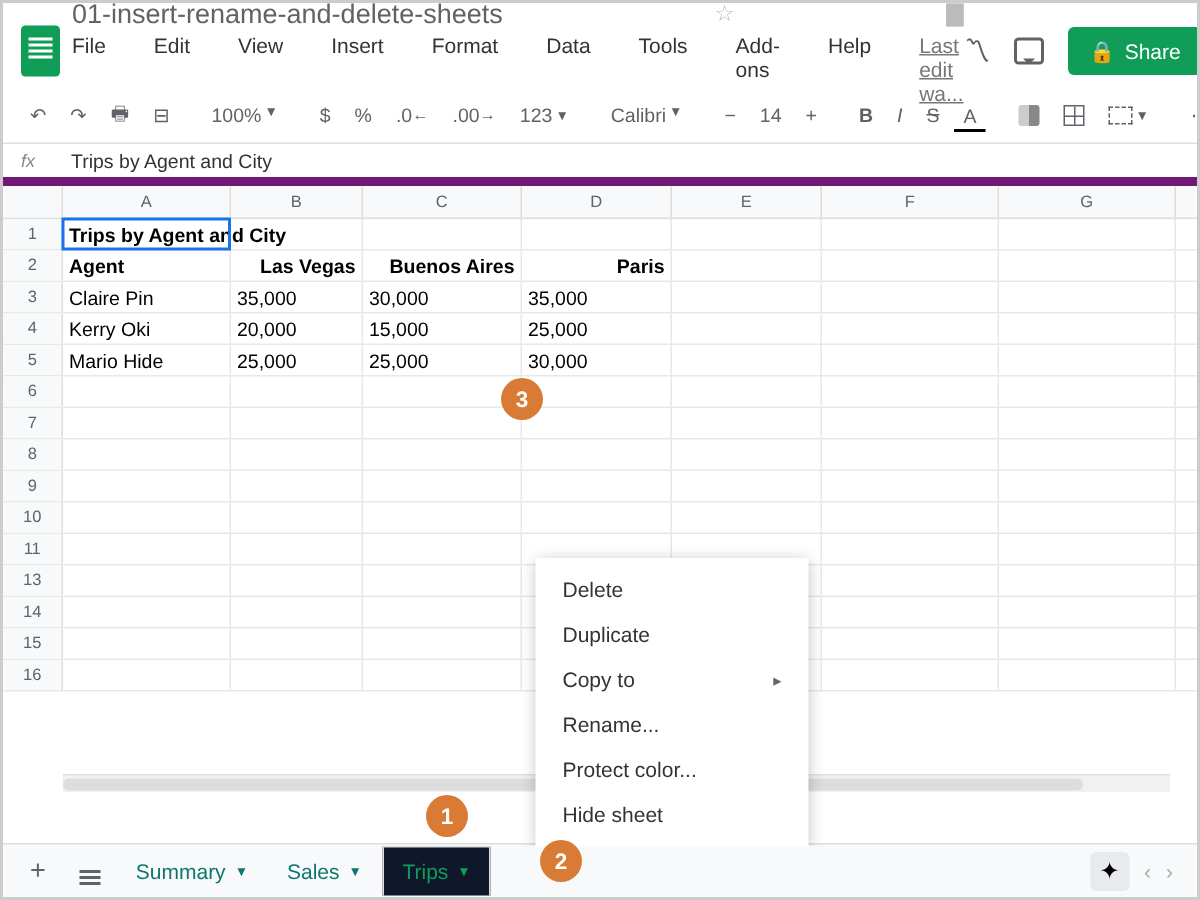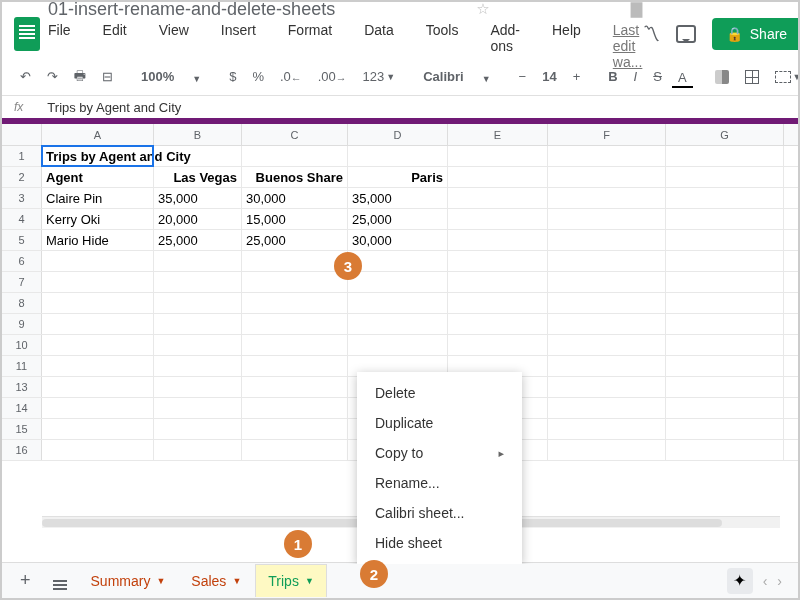--- a/index.html
+++ b/index.html
@@ -18,21 +18,21 @@
 .title-right { display: flex; align-items: center; gap: 16px; }
 .spark-icon { font-size: 18px; color: #5f6368; }
 .comment-icon { width: 20px; height: 18px; border: 2px solid #5f6368; border-radius: 3px; position: relative; }
 .comment-icon::after { content: ''; position: absolute; bottom: -6px; left: 4px; border: 4px solid transparent; border-top-color: #5f6368; }
 .share-btn { background: #0f9d58; color: #fff; padding: 8px 14px; border-radius: 4px; font-size: 14px; font-weight: 500; display: flex; align-items: center; gap: 6px; }
 .avatar { width: 32px; height: 32px; border-radius: 50%; background: linear-gradient(135deg, #c8a888, #8b6f52); }
 
 .toolbar { display: flex; align-items: center; gap: 4px; padding: 4px 12px; border-bottom: 1px solid #e0e0e0; height: 38px; font-size: 13px; color: #5f6368; }
 .tb-item { padding: 4px 6px; display: flex; align-items: center; }
 .tb-sep { width: 1px; height: 20px; background: #ddd; margin: 0 4px; }
-.tb-zoom, .tb-font, .tb-size { display: flex; align-items: flex-end; gap: 16px; font-weight: bold; }
+.tb-zoom, .tb-font, .tb-size { display: flex; align-items: flex-start; gap: 0; }
 .tb-dd { font-size: 9px; margin-left: 2px; }
 .tb-bold { font-weight: bold; }
 .tb-italic { font-style: italic; }
 .tb-strike { text-decoration: line-through; }
 .tb-underA { border-bottom: 2px solid #000; padding-bottom: 1px; }
 .fill-icon { width: 14px; height: 14px; background: conic-gradient(#888 0 50%, #ccc 50% 100%); border-radius: 2px; }
 .border-icon { width: 14px; height: 14px; border: 1.5px solid #5f6368; position: relative; }
 .border-icon::before { content:''; position:absolute; left:50%; top:0; bottom:0; width:1px; background:#5f6368; }
 .border-icon::after { content:''; position:absolute; top:50%; left:0; right:0; height:1px; background:#5f6368; }
 .merge-icon { width: 16px; height: 12px; border: 1.5px dashed #5f6368; }
@@ -52,29 +52,29 @@
 .rows { }
 .row { display: flex; height: 21px; border-bottom: 1px solid #e8e8e8; }
 .row-h { width: 40px; background: #f8f9fa; border-right: 1px solid #ddd; text-align: center; font-size: 11px; color: #5f6368; line-height: 21px; }
 .cell { border-right: 1px solid #e8e8e8; padding: 0 4px; font-size: 13px; line-height: 21px; overflow: visible; white-space: nowrap; }
 .cell.num { }
 .row1 .cell.col-A { font-weight: bold; position: relative; }
 .row1 .cell.col-A::before { content: ''; position: absolute; inset: -1px; border: 2px solid #1a73e8; pointer-events: none; }
 .row2 .cell { font-weight: bold; }
 .row2 .cell.num { text-align: right; }
 
-.context-menu { position: absolute; left: 355px; top: 248px; width: 165px; background: #fff; box-shadow: 0 2px 10px rgba(0,0,0,.25); padding: 6px 0; font-size: 14px; z-index: 10; }
+.context-menu { position: absolute; left: 355px; top: 248px; width: 182px; background: #fff; box-shadow: 0 2px 10px rgba(0,0,0,.25); padding: 6px 0; font-size: 14px; z-index: 10; }
 .menu-item { padding: 7px 18px; color: #333; display: flex; justify-content: space-between; align-items: center; }
 .menu-item.sub::after { content: '▸'; font-size: 11px; color: #666; }
 
 .bottom-bar { position: absolute; bottom: 0; left: 0; right: 0; display: flex; align-items: center; height: 36px; border-top: 1px solid #ddd; background: #f8f9fa; padding: 0 8px; gap: 2px; }
 .add-sheet, .all-sheets { padding: 6px 10px; color: #5f6368; font-size: 18px; }
 .hamburger { display: inline-block; width: 14px; height: 2px; background: #5f6368; box-shadow: 0 -4px 0 #5f6368, 0 4px 0 #5f6368; }
-.sheet-tab { padding: 8px 12px; font-size: 14px; color: #c2410c; display: flex; align-items: center; gap: 6px; }
-.sheet-tab.active { background: #fef9c3; color: #0f9d58; font-weight: 500; border-top: 1px solid #ddd; border-left: 1px solid #ddd; border-right: 1px solid #ddd; margin-top: -1px; }
+.sheet-tab { padding: 8px 12px; font-size: 14px; color: #0f766e; display: flex; align-items: center; gap: 6px; }
+.sheet-tab.active { background: #0f172a; color: #0f9d58; font-weight: 500; border-top: 1px solid #ddd; border-left: 1px solid #ddd; border-right: 1px solid #ddd; margin-top: -1px; }
 .tab-dd { font-size: 9px; }
 .explore-btn { margin-left: auto; width: 26px; height: 26px; background: #e8eaed; border-radius: 4px; display: flex; align-items: center; justify-content: center; }
 .nav-arrows { color: #aaa; font-size: 14px; padding: 0 8px; display: flex; gap: 10px; }
 
 .callout { position: absolute; width: 28px; height: 28px; background: #d97b34; color: #fff; border-radius: 50%; display: flex; align-items: center; justify-content: center; font-weight: bold; font-size: 15px; z-index: 20; }
 .c1 { left: 282px; top: 528px; }
 .c2 { left: 358px; top: 558px; }
 .c3 { left: 332px; top: 250px; }
 
 .hscroll { position: absolute; bottom: 36px; left: 40px; right: 18px; height: 12px; background: #f1f1f1; border-top: 1px solid #e0e0e0; }
@@ -195,21 +195,21 @@
       <div class="cell col-C"></div>
       <div class="cell col-D"></div>
       <div class="cell col-E"></div>
       <div class="cell col-F"></div>
       <div class="cell col-G"></div>
     </div>
     <div class="row row2">
       <div class="row-h">2</div>
       <div class="cell col-A">Agent</div>
       <div class="cell col-B num">Las Vegas</div>
-      <div class="cell col-C num">Buenos Share</div>
+      <div class="cell col-C num">Buenos Aires</div>
       <div class="cell col-D num">Paris</div>
       <div class="cell col-E"></div>
       <div class="cell col-F"></div>
       <div class="cell col-G"></div>
     </div>
     <div class="row">
       <div class="row-h">3</div>
       <div class="cell col-A">Claire Pin</div>
       <div class="cell col-B num">35,000</div>
       <div class="cell col-C num">30,000</div>
@@ -342,21 +342,21 @@
 
   <div class="hscroll">
       <div class="hscroll-thumb"></div>
     </div>
 
   <div class="context-menu">
     <div class="menu-item">Delete</div>
     <div class="menu-item">Duplicate</div>
     <div class="menu-item sub">Copy to</div>
     <div class="menu-item">Rename...</div>
-    <div class="menu-item">Calibri sheet...</div>
+    <div class="menu-item">Protect color...</div>
     <div class="menu-item">Hide sheet</div>
 
   </div>
 </div>
 
 <div class="bottom-bar">
   <span class="add-sheet">+</span>
   <span class="all-sheets"><span class="hamburger"></span></span>
   <div class="sheet-tab">
       <span>Summary</span>

